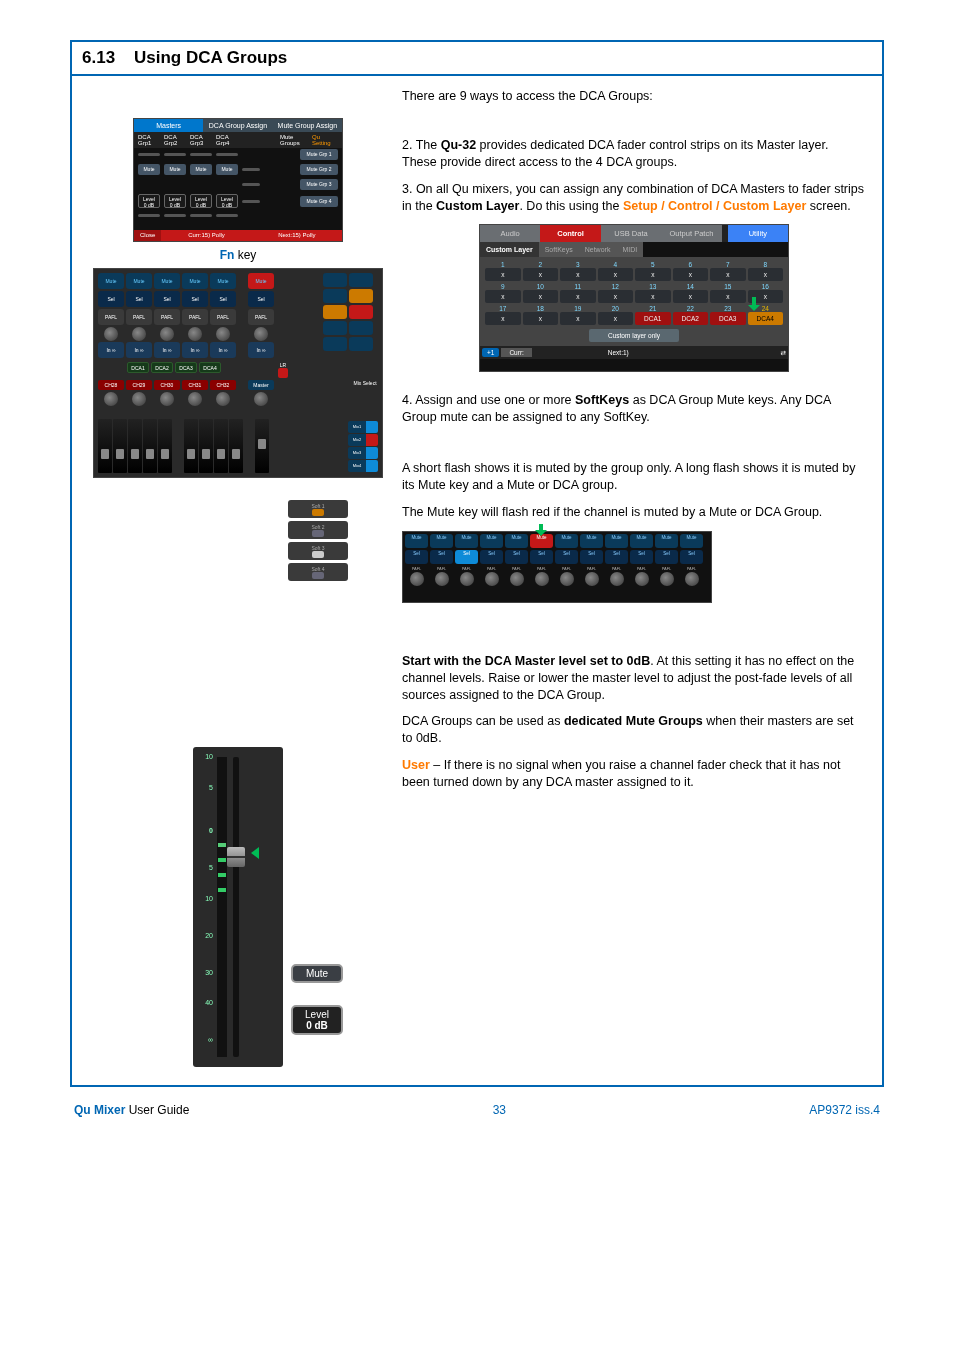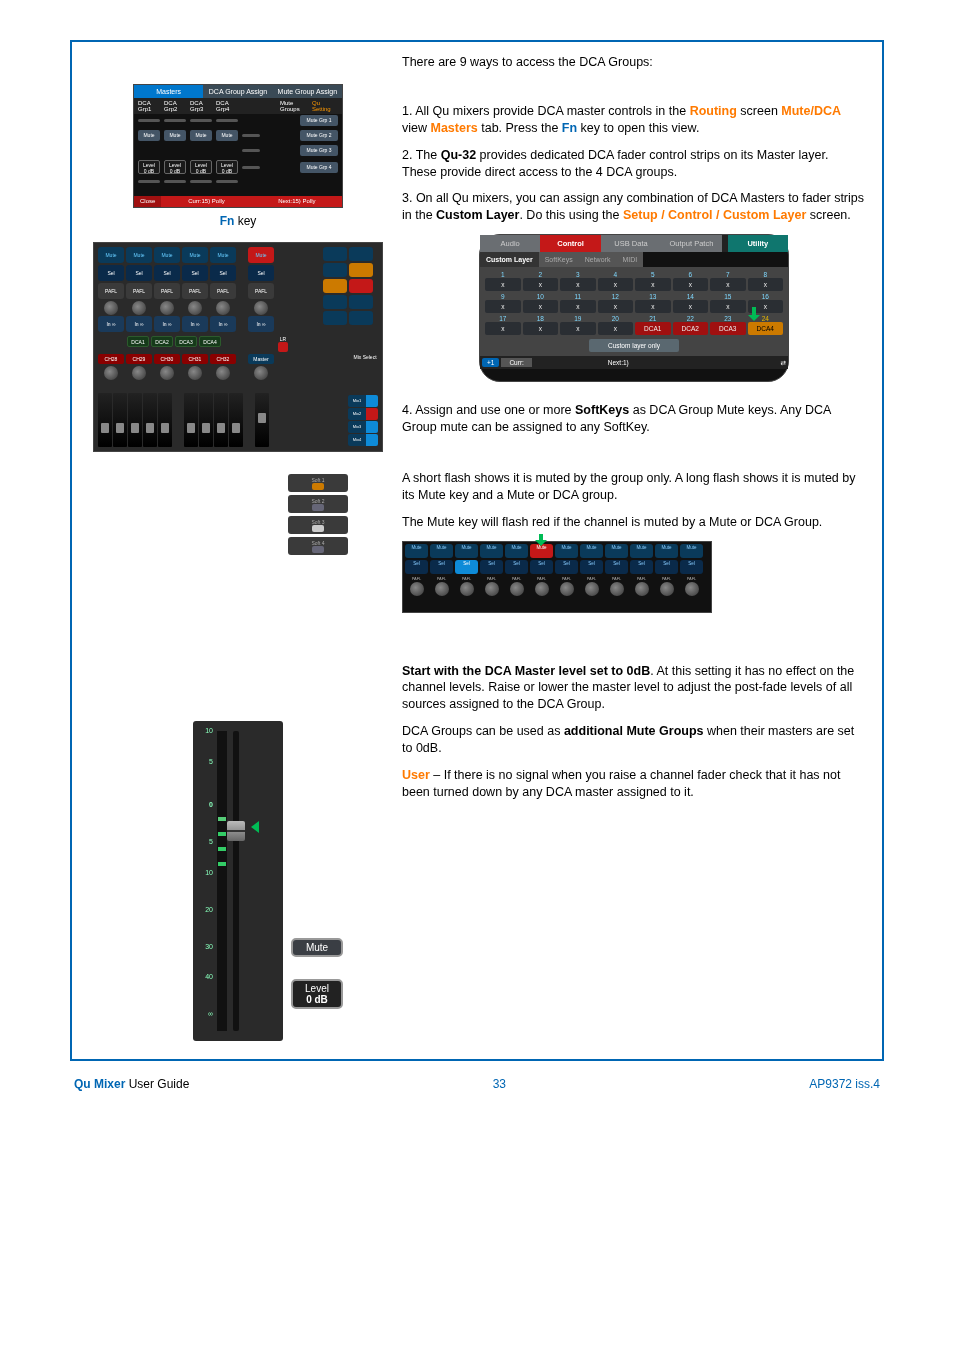--- a/index.html
+++ b/index.html
@@ -62,40 +62,40 @@
   .shot2 .mix-col .mbtn { height:12px; margin-bottom:1px; border-radius:2px; font-size:4px; text-align:center; line-height:12px; display:flex;}
   .shot2 .mix-col .mlab { flex:1; background:#0a3a5a; border-radius:2px 0 0 2px; }
   .shot2 .mix-col .mled { width:12px; border-radius:0 2px 2px 0; }
   .shot2 .mix-col .mled.b { background:#0e8bd8; }
   .shot2 .mix-col .mled.r { background:#c41818; }
 
   .shot3 { width: 310px; height: 148px; }
   .shot3 .tabs { display: flex; font-size: 7.5px; }
   .shot3 .tab { flex: 1; text-align: center; padding: 4px 0; background: #6a6e72; color:#ccc;}
   .shot3 .tab.red { background: #c41818; color:#fff; font-weight:bold;}
-  .shot3 .tab.util { background: #0f766e; color:#fff; font-weight:bold;}
+  .shot3 .tab.util { background: #3b82f6; color:#fff; font-weight:normal;}
   .shot3 .subtabs { display: flex; font-size: 7px; }
   .shot3 .subtab { padding: 4px 6px; background: #555; color:#aaa; }
   .shot3 .subtab.cl { background: #333; color:#fff; font-weight:bold;}
   .shot3 .grid { padding: 4px; background:#444;}
   .shot3 .grow { display: flex; margin-bottom: 2px; }
   .shot3 .gcell { flex: 1; margin: 0 1px; text-align: center; }
   .shot3 .gnum { color: #7fd8ff; font-size: 6.5px; }
   .shot3 .gbox { height: 13px; line-height: 13px; font-size: 6.5px; background: #2a2e33; border-radius: 2px; color:#eee; }
   .shot3 .gbox.dca { background: #a01010; }
   .shot3 .gbox.dca4 { background: #cc7a00; color:#000;}
   .shot3 .gnum.y { color:#e8b800; }
   .shot3 .clo { width:90px; height:13px; margin:4px auto 0; background:#5a6870; border-radius:2px; font-size:6.5px; text-align:center; line-height:13px; }
   .shot3 .foot { display: flex; background: #222; padding: 2px; font-size: 6.5px; align-items:center;}
   .shot3 .foot .plus { background: #0066b3; padding: 1px 5px; border-radius:2px; }
   .shot3 .foot .curr { background:#555; padding:1px 8px; margin-left:2px;}
   .shot3 .foot .next { margin: 0 auto; }
   .shot3 .foot .swap { margin-left:auto; }
   .shot3 .arrow-mark { position:absolute; width:12px; height:14px; }
-  .shot3 { position:relative;border-radius:21px; }
+  .shot3 { position:relative; }
   .shot3 .arrow-mark::before { content:''; position:absolute; left:4px; top:0; width:4px; height:8px; background:#0b5; }
   .shot3 .arrow-mark::after { content:''; position:absolute; left:0; top:8px; border-left:6px solid transparent; border-right:6px solid transparent; border-top:6px solid #0b5; }
 
   
   .soft-block { width: 60px; margin: 0 auto 16px auto; }
   .soft-block .sb { height: 18px; background: #3a3a3a; border-radius: 3px; margin-bottom: 3px; padding: 2px; display:flex; flex-direction:column; align-items:center; justify-content:center;}
   .soft-block .sb .txt { font-size:5px; color:#aaa; }
   .soft-block .led { width: 12px; height: 7px; border-radius: 2px; }
   .soft-block .led.o { background: #cc7a00; }
   .soft-block .led.b { background: #667; }
@@ -128,27 +128,32 @@
   .mute-box, .level-box { width: 52px; border: 2px solid #999; border-radius: 5px; text-align: center; background: #3a3e44; color: #fff; font-size: 10px; padding: 2px 0; margin-bottom: 22px; }
   .level-box { background: #222; }
 
   
   .page-footer { display: flex; justify-content: space-between; font-size: 12px; margin-top: 16px; padding: 0 4px; }
   .page-footer .left .b { color: #0066b3; font-weight: bold; }
   .page-footer .center { color: #0066b3; }
   .page-footer .right { color: #0066b3; }
 
   
-  .block { margin-bottom: 14px; }
+  .block { margin-bottom: 6px; }
   .left-col .fader-wrap { display:flex; justify-content:center; margin-top:8px; }
 </style>
 </head>
 <body>
 
 <div class="page-frame">
+  <div class="section-header">
+    <h2>
+      <span>6.13</span>&nbsp;&nbsp;&nbsp;&nbsp;<span>Using DCA Groups</span>
+    </h2>
+  </div>
 
   <div class="content">
 
     <div class="left-col">
 
       <div class="block" style="margin-top:30px;">
         <div class="shot shot1">
           <div class="tabs">
             <div class="tab active">Masters</div>
             <div class="tab">DCA Group Assign</div>
@@ -421,21 +426,20 @@
           </div>
         </div>
       </div>
 
     </div>
 
     <div class="right-col">
       <p>There are 9 ways to access the DCA Groups:</p>
       <div style="height:22px;"></div>
 
-      <p><span>1.  All Qu mixers provide DCA master controls in the </span><span class="orange">Routing</span><span> screen </span><span class="orange">Mute/DCA</span><span> view </span><span class="orange">Masters</span><span> tab. Press the </span><span class="blue">Fn</span><span> key to open this view.</span></p>
 
 
       <p><span>2. The </span><b>Qu-32</b><span> provides dedicated DCA fader control strips on its Master layer. These provide direct access to the 4 DCA groups.</span></p>
 
       <p><span>3.  On all Qu mixers, you can assign any combination of DCA Masters to fader strips in the </span><b>Custom Layer</b><span>. Do this using the </span><span class="orange">Setup / Control / Custom Layer</span><span> screen.</span></p>
 
       <div class="shot shot3">
         <div class="tabs">
           <div class="tab">Audio</div>
           <div class="tab red">Control</div>
@@ -644,21 +648,21 @@
               <div class="mcell mute">Mute</div>
               <div class="mcell sel">Sel</div>
               <div style="font-size:4px;color:#aaa;text-align:center;">PAFL</div>
               <div class="rot"></div>
             </div>
         </div>
       </div>
 
       <div style="height:34px;"></div>
       <p><b>Start with the DCA Master level set to 0dB</b><span>. At this setting it has no effect on the channel levels. Raise or lower the master level to adjust the post-fade levels of all sources assigned to the DCA Group.</span></p>
-      <p><span>DCA Groups can be used as </span><b>additional Mute Groups</b><span> when their masters are set to 0dB.</span></p>
+      <p><span>DCA Groups can be used as </span><b>dedicated Mute Groups</b><span> when their masters are set to 0dB.</span></p>
       <p><span class="orange">User</span><span> – If there is no signal when you raise a channel fader check that it has not been turned down by any DCA master assigned to it.</span></p>
 
     </div>
   </div>
 </div>
 
 <div class="page-footer">
   <div class="left"><span class="b">Qu Mixer</span><span> User Guide</span></div>
   <div class="center">33</div>
   <div class="right">AP9372 iss.4</div>

